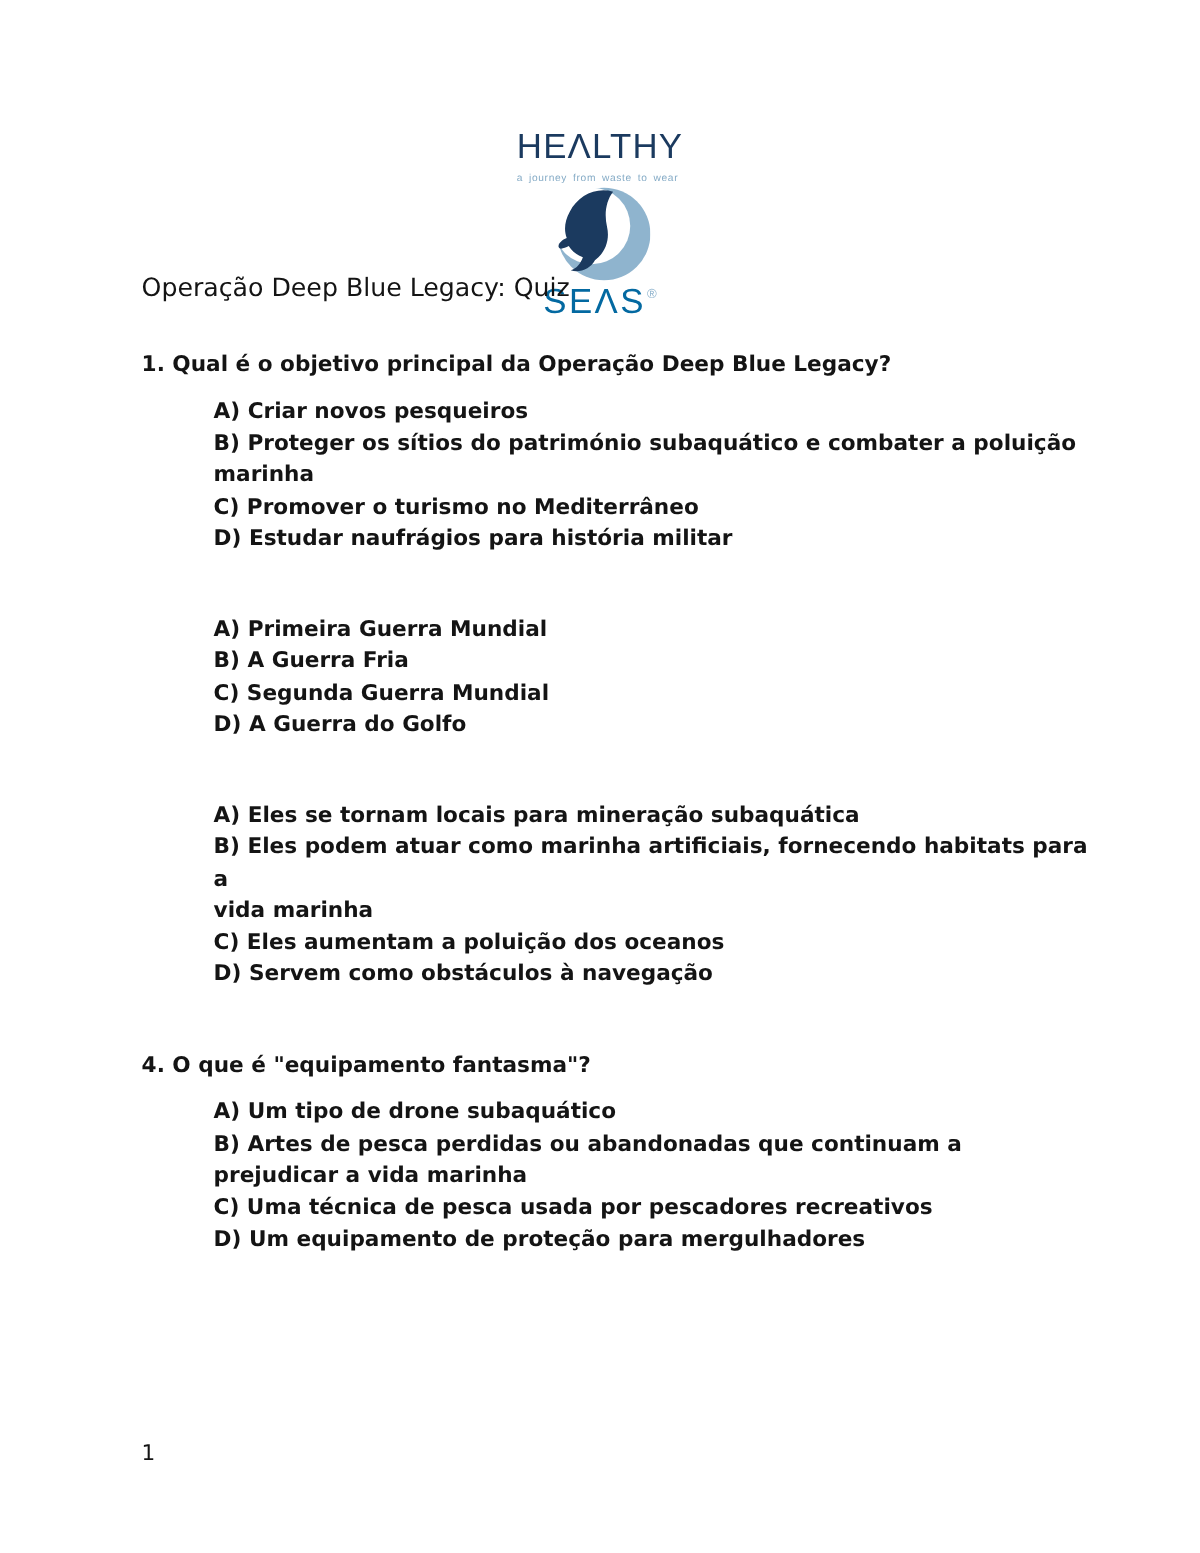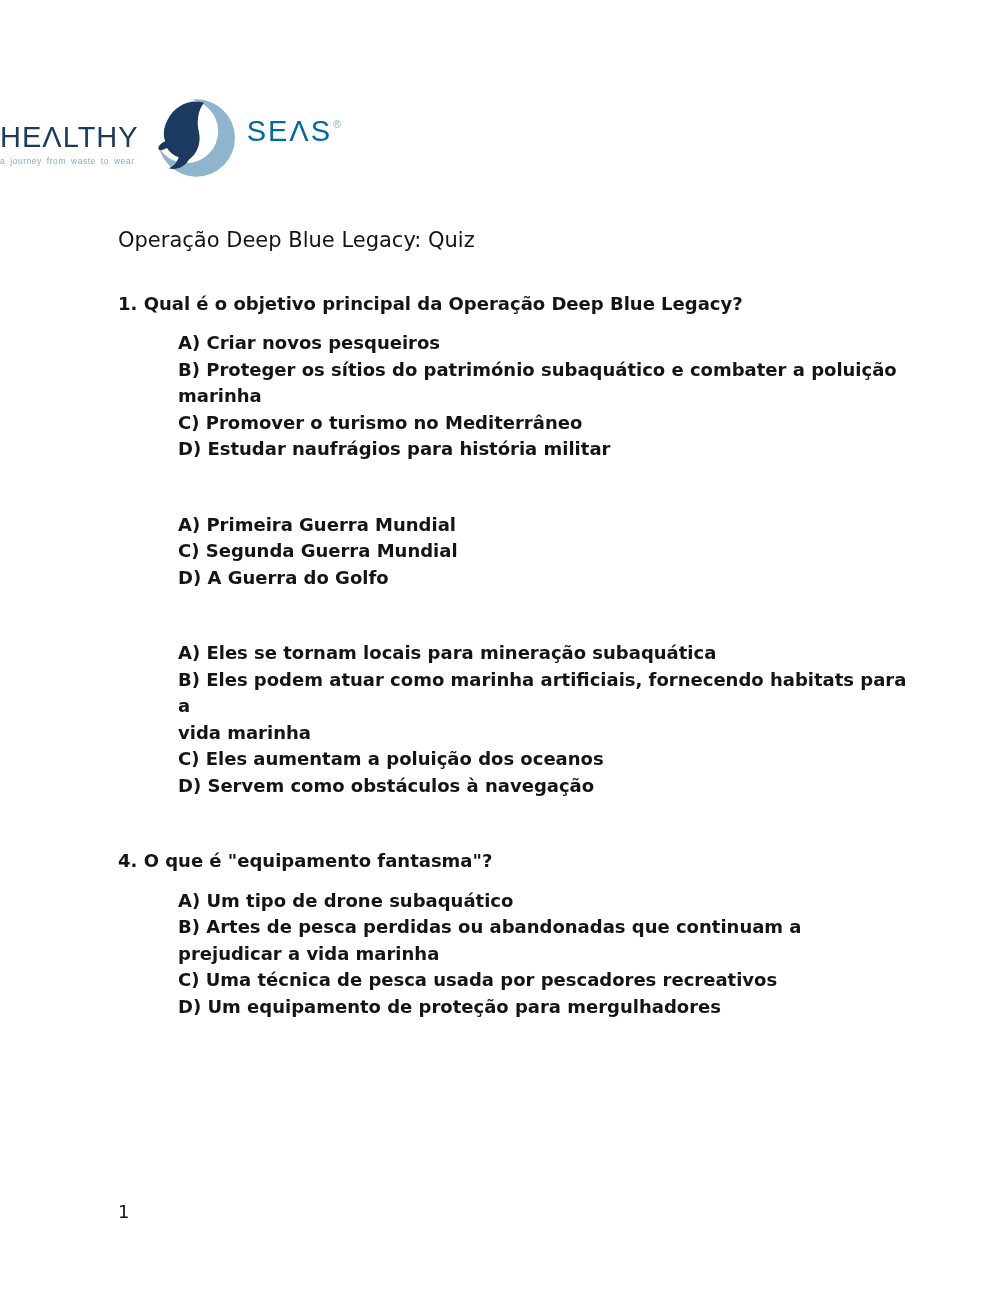--- a/index.html
+++ b/index.html
@@ -14,23 +14,24 @@
     overflow: hidden;
   }
 
   
   .logo {
     position: absolute;
     top: 96px;
     left: 0;
     width: 100%;
     display: flex;
-    justify-content: flex-start;
+    justify-content: center;
     align-items: center;
-    gap: 12px;
+    gap: 0;
+    flex-direction: column;
   }
   .logo-left {
     display: flex;
     flex-direction: column;
     align-items: flex-start;
     margin-top: 12px;
   }
   .logo-healthy {
     font-family: "Liberation Sans", sans-serif;
     font-size: 29px;
@@ -138,20 +139,21 @@
         <p class="option">B) Proteger os sítios do património subaquático e combater a poluição
 marinha</p>
         <p class="option">C) Promover o turismo no Mediterrâneo</p>
         <p class="option">D) Estudar naufrágios para história militar</p>
       </div>
     </section>
 
     <section class="question">
       <div class="options">
         <p class="option">A) Primeira Guerra Mundial</p>
+        <p class="option">B) A Guerra Fria</p>
         <p class="option">C) Segunda Guerra Mundial</p>
         <p class="option">D) A Guerra do Golfo</p>
       </div>
     </section>
 
     <section class="question">
       <div class="options">
         <p class="option">A) Eles se tornam locais para mineração subaquática</p>
         <p class="option">B) Eles podem atuar como marinha artificiais, fornecendo habitats para a
 vida marinha</p>

